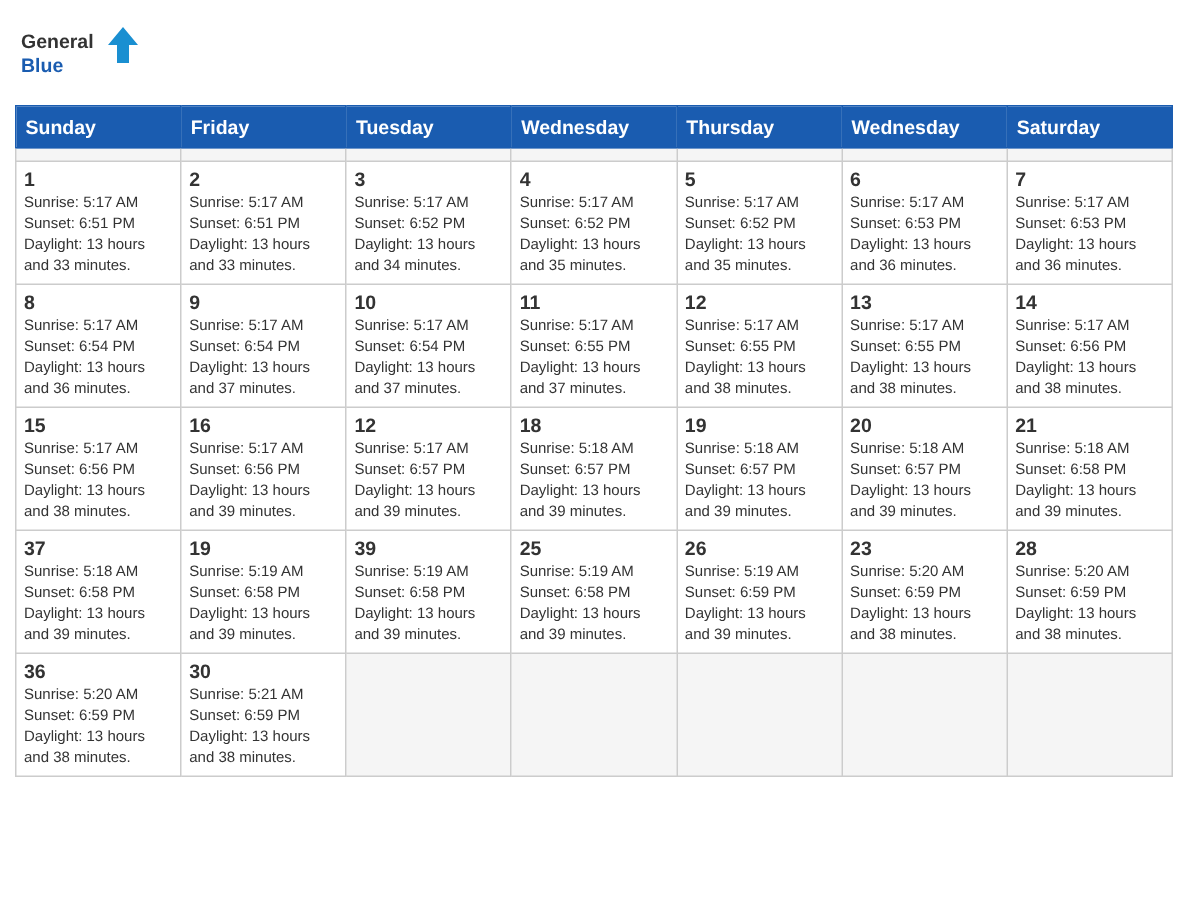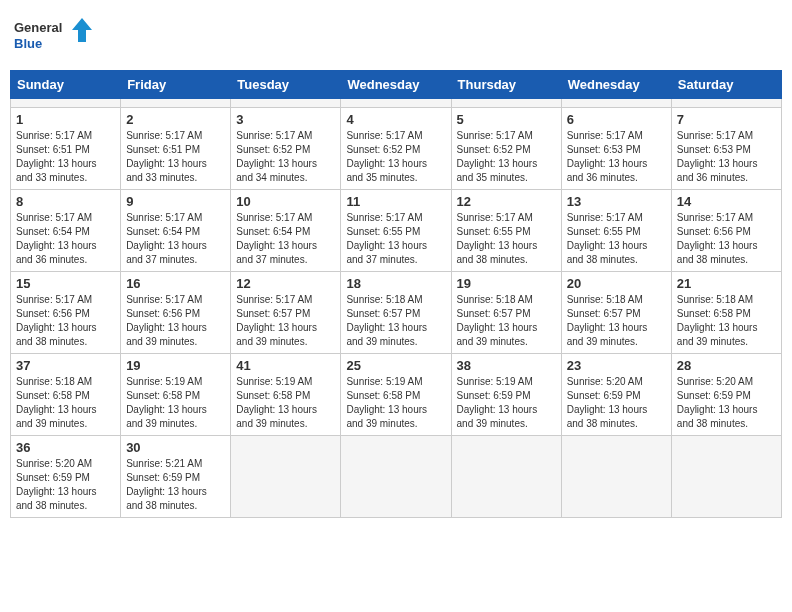--- a/index.html
+++ b/index.html
@@ -299,37 +299,37 @@
       </td>
         <td>
         <span class="day-num">19</span>
         <div class="day-info">
           Sunrise: 5:19 AM<br>
           Sunset: 6:58 PM<br>
           Daylight: 13 hours and 39 minutes.
         </div>
       </td>
         <td>
-        <span class="day-num">41</span>
+        <span class="day-num">39</span>
         <div class="day-info">
           Sunrise: 5:19 AM<br>
           Sunset: 6:58 PM<br>
           Daylight: 13 hours and 39 minutes.
         </div>
       </td>
         <td>
         <span class="day-num">25</span>
         <div class="day-info">
           Sunrise: 5:19 AM<br>
           Sunset: 6:58 PM<br>
           Daylight: 13 hours and 39 minutes.
         </div>
       </td>
         <td>
-        <span class="day-num">38</span>
+        <span class="day-num">26</span>
         <div class="day-info">
           Sunrise: 5:19 AM<br>
           Sunset: 6:59 PM<br>
           Daylight: 13 hours and 39 minutes.
         </div>
       </td>
         <td>
         <span class="day-num">23</span>
         <div class="day-info">
           Sunrise: 5:20 AM<br>

